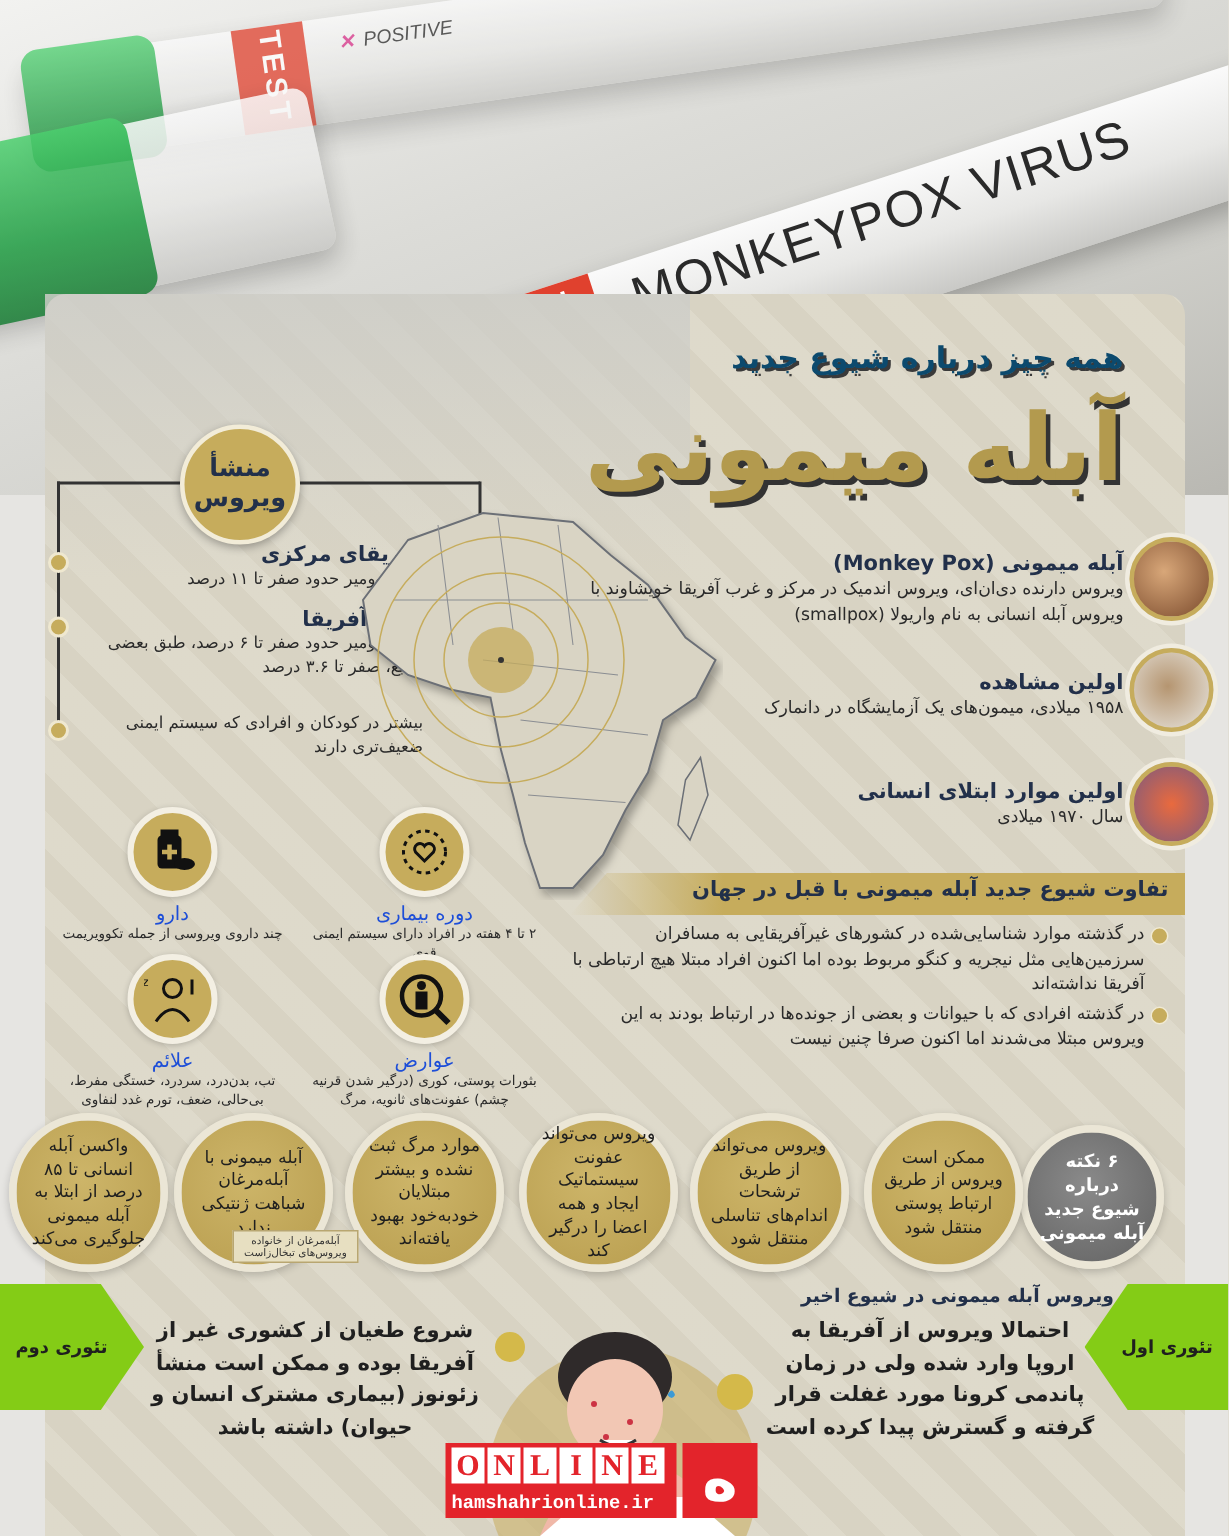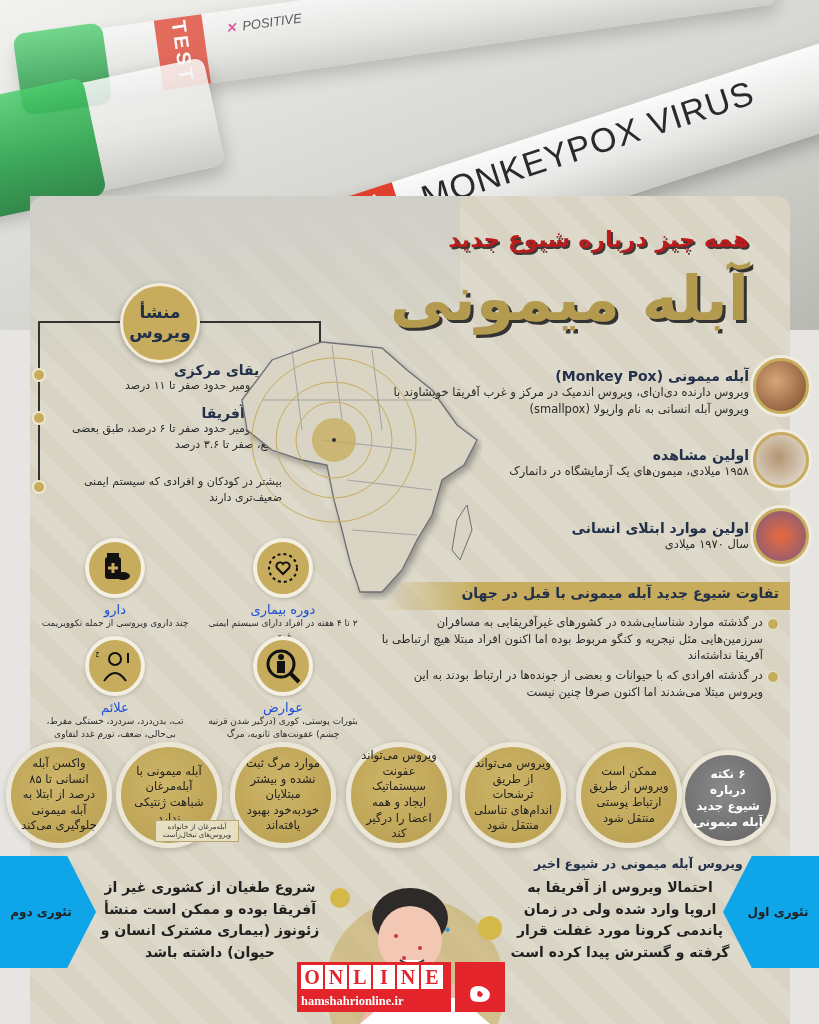--- a/index.html
+++ b/index.html
@@ -44,21 +44,21 @@
     border-radius: 14px 14px 0 0;
     background-image:
       repeating-linear-gradient(45deg, rgba(255,255,255,0.07) 0 18px, rgba(0,0,0,0.02) 18px 36px);
   }
   .panel-top-fade {
     position: absolute; left: 30px; top: 196px; width: 430px; height: 190px;
     background: linear-gradient(180deg, rgba(205,205,200,0.85), rgba(220,215,199,0));
   }
 
   .title-sub {
-    position: absolute; right: 70px; top: 226px; font-size: 23px; font-weight: bold; color: #b91c1c;
+    position: absolute; right: 70px; top: 226px; font-size: 20px; font-weight: bold; color: #0c4a6e;
     text-shadow: 2px 2px 0 #3a3a3a; direction: rtl;
   }
   .title-main {
     position: absolute; right: 70px; top: 262px; font-size: 62px; font-weight: bold; color: #b39a4e;
     text-shadow: 3px 3px 0 #333; direction: rtl; letter-spacing: 2px;
   }
 
   .origin-badge {
     position: absolute; left: 120px; top: 283px; width: 80px; height: 80px; border-radius: 50%;
     background: #c6ac5c; border: 3px solid #f2ecd8; box-shadow: 0 2px 6px rgba(0,0,0,0.3);
@@ -128,36 +128,36 @@
     background: #e7dfc1; border: 1px solid #b8a671; font-size: 7px; text-align: center; color: #333; direction: rtl;
   }
 
   .spread-title {
     position: absolute; left: 0; width: 819px; top: 856px; text-align: right; font-size: 12.5px; font-weight: bold; color: #22304a; direction: rtl;
   }
   .illus {
     position: absolute; left: 320px; top: 868px; width: 190px; height: 156px;
   }
   .theory-tab {
-    position: absolute; width: 96px; height: 112px; top: 856px;
-    background: #0ea5e9; display: flex; align-items: center; justify-content: center;
+    position: absolute; width: 96px; height: 84px; top: 856px;
+    background: #84cc16; display: flex; align-items: center; justify-content: center;
     font-size: 12px; font-weight: bold; color: #1f1f1f;
   }
   .theory-tab.left { left: 0; clip-path: polygon(0 0, 70% 0, 100% 50%, 70% 100%, 0 100%); padding-right: 14px; }
   .theory-tab.right { right: 0; clip-path: polygon(30% 0, 100% 0, 100% 100%, 30% 100%, 0 50%); padding-left: 14px; }
   .theory-text { position: absolute; top: 877px; width: 220px; font-size: 14px; font-weight: bold; line-height: 1.55; color: #1f1f1f; direction: rtl; text-align: center; }
 
   .logo { position: absolute; left: 297px; top: 962px; height: 50px; display: flex; direction: ltr; }
   .logo .left { background: #e3242b; width: 154px; padding: 3px 4px; display: flex; flex-direction: column; justify-content: space-between; }
   .logo .online { display: flex; gap: 2px; }
   .logo .online span {
     background: #fff; color: #e3242b; font-family: "Liberation Serif", serif; font-weight: bold; font-size: 20px;
     width: 22px; height: 24px; display: flex; align-items: center; justify-content: center;
   }
-  .logo .url { color: #fff; font-family: Liberation Serif, serif; font-weight: bold; font-size: 12.5px; }
+  .logo .url { color: #fff; font-family: Liberation Mono, monospace; font-weight: bold; font-size: 12.5px; }
   .logo .mark { width: 50px; margin-left: 4px; background: #e3242b; color: #fff; font-size: 40px; font-weight: bold; display: flex; align-items: center; justify-content: center; }
 </style>
 </head>
 <body>
 
 <div class="hero">
   <div class="tube" style="left:20px; top:40px; width:760px; transform: rotate(-8deg); opacity:0.75;">
     <div class="cap"></div>
     <div class="red">TEST</div>
     <div class="lbl">

